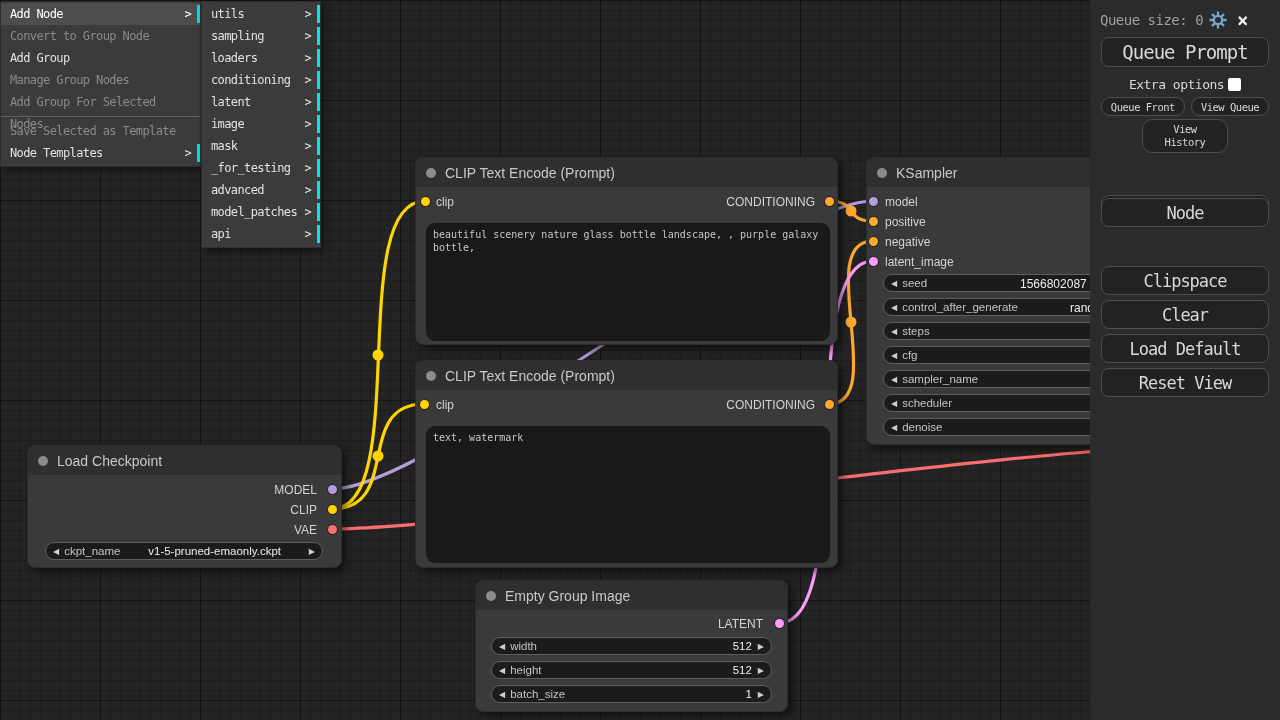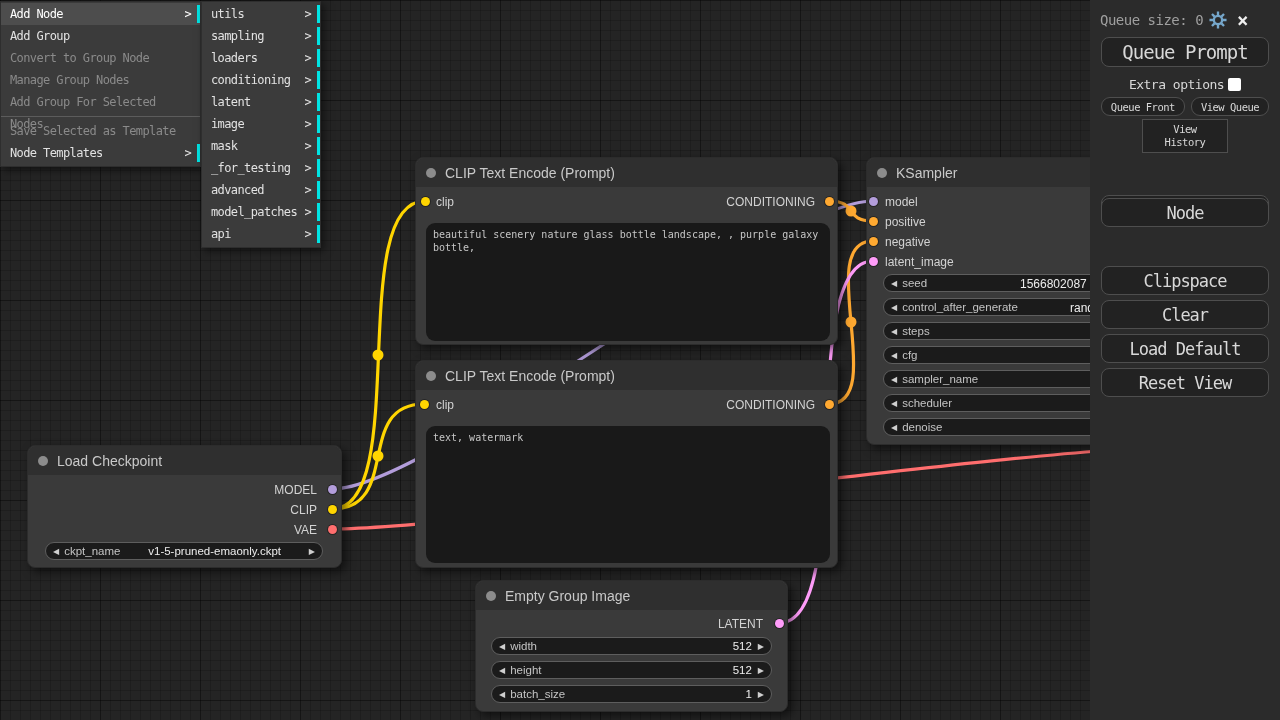--- a/index.html
+++ b/index.html
@@ -58,21 +58,21 @@
         font-family:"DejaVu Sans Mono", monospace; display:flex; align-items:center; justify-content:center;
         cursor:pointer; }
   #queue-prompt { position:absolute; left:11px; top:37px; width:168px; height:30px; font-size:19px; letter-spacing:-1px; }
   #extra-row { position:absolute; left:0; top:76px; width:190px; height:16px;
         display:flex; align-items:center; justify-content:center; gap:4px; }
   #extra-label { font-size:13px; letter-spacing:-0.5px; color:#d8d8d8; }
   #extra-checkbox { width:13px; height:13px; background:#fff; border-radius:2px; cursor:pointer; }
   #small-btns { position:absolute; left:0; top:97px; width:190px; display:flex; justify-content:center; gap:6px; }
   .btn-sm { height:19px; font-size:10.5px; letter-spacing:-0.5px; border-radius:9px; padding:0 9px; }
   #view-history { position:absolute; left:52px; top:119px; width:86px; height:34px;
-        flex-direction:column; font-size:10.5px; line-height:13px; border-radius:0; letter-spacing:-0.5px; }
+        flex-direction:column; font-size:10.5px; line-height:13px; border-radius:10px; letter-spacing:-0.5px; }
   .btn-big { position:absolute; left:11px; width:168px; height:29px; font-size:17px; letter-spacing:-1px; }
   
   .cmenu { position:absolute; z-index:60; background:#3b3b3b; border:1px solid #2e2e2e;
         box-shadow:3px 3px 8px rgba(0,0,0,.5); padding-top:1px; padding-bottom:2px;
         font-family:"DejaVu Sans Mono", monospace; font-size:12px; letter-spacing:-0.6px; }
   #menu-main { left:0; top:1px; width:201px; }
   #menu-sub  { left:201px; top:1px; width:120px; }
   .m-item { position:relative; height:22px; line-height:22px; padding:0 9px; color:#e2e2e2;
         display:flex; cursor:pointer; }
   .m-item .m-arrow { margin-left:auto; }
@@ -252,25 +252,25 @@
     <div class="btn btn-big" style="top:300px;">Clear</div>
     <div class="btn btn-big" style="top:334px;">Load Default</div>
     <div class="btn btn-big" style="top:368px;">Reset View</div>
   </div>
 
   <div id="menu-main" class="cmenu">
     <div class="m-item hilite has-sub">
       <span>Add Node</span>
       <span class="m-arrow">&gt;</span>
     </div>
+    <div class="m-item disabled">
+      <span>Convert to Group Node</span>
+    </div>
     <div class="m-item">
       <span>Add Group</span>
-    </div>
-    <div class="m-item disabled">
-      <span>Convert to Group Node</span>
     </div>
     <div class="m-item disabled">
       <span>Manage Group Nodes</span>
     </div>
     <div class="m-item disabled">
       <span>Add Group For Selected Nodes</span>
     </div>
     <div class="m-sep"></div>
     <div class="m-item disabled">
       <span>Save Selected as Template</span>

